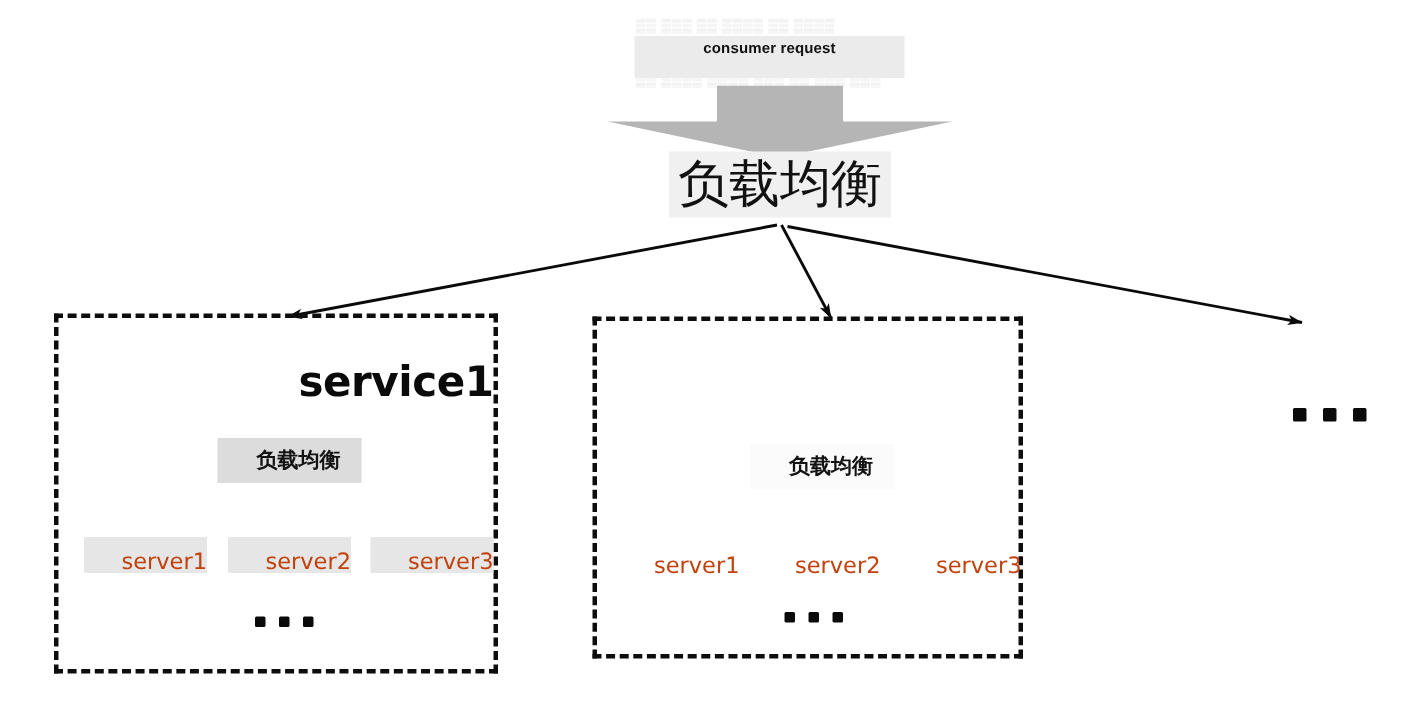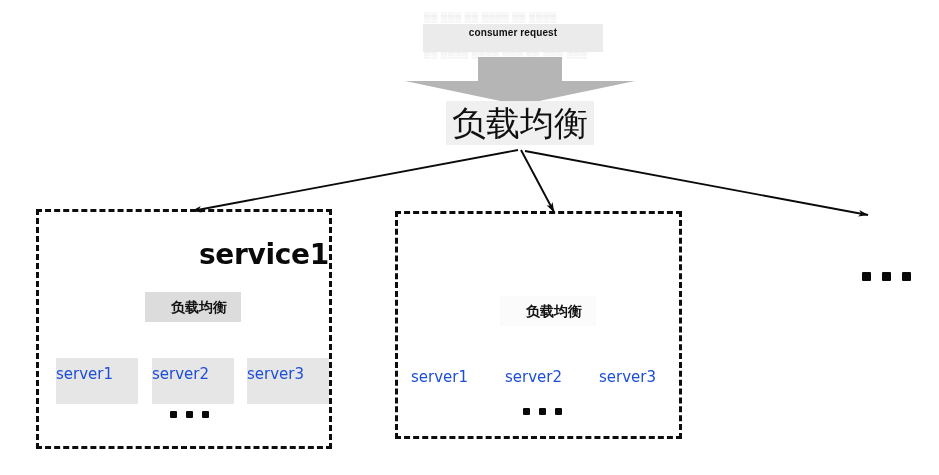--- a/index.html
+++ b/index.html
@@ -136,25 +136,25 @@
     left: 102px; top: 82px; width: 84px; height: 30px;
     background: #fbfbfb;
   }
 
   .server-row { position: absolute; left: 0; width: 100%; }
   #server-row-1 { top: 146px; }
   #server-row-2 { top: 147px; }
 
   .server-chip {
     position: absolute;
-    height: 46px;
+    height: 24px;
     line-height: 32px;
-    text-align: left;
+    text-align: right;
     font-size: 15px;
-    color: #1d4ed8;
+    color: #c2410c;
     font-family: "DejaVu Sans", "Liberation Sans", sans-serif;
   }
   #service-box-1 .server-chip { background: #e6e6e6; width: 82px; }
   #service-box-1 .server-chip:nth-child(1) { left: 17px; }
   #service-box-1 .server-chip:nth-child(2) { left: 113px; }
   #service-box-1 .server-chip:nth-child(3) { left: 208px; }
 
   #service-box-2 .server-chip { background: transparent; width: 82px; }
   #service-box-2 .server-chip:nth-child(1) { left: 13px; }
   #service-box-2 .server-chip:nth-child(2) { left: 107px; }

